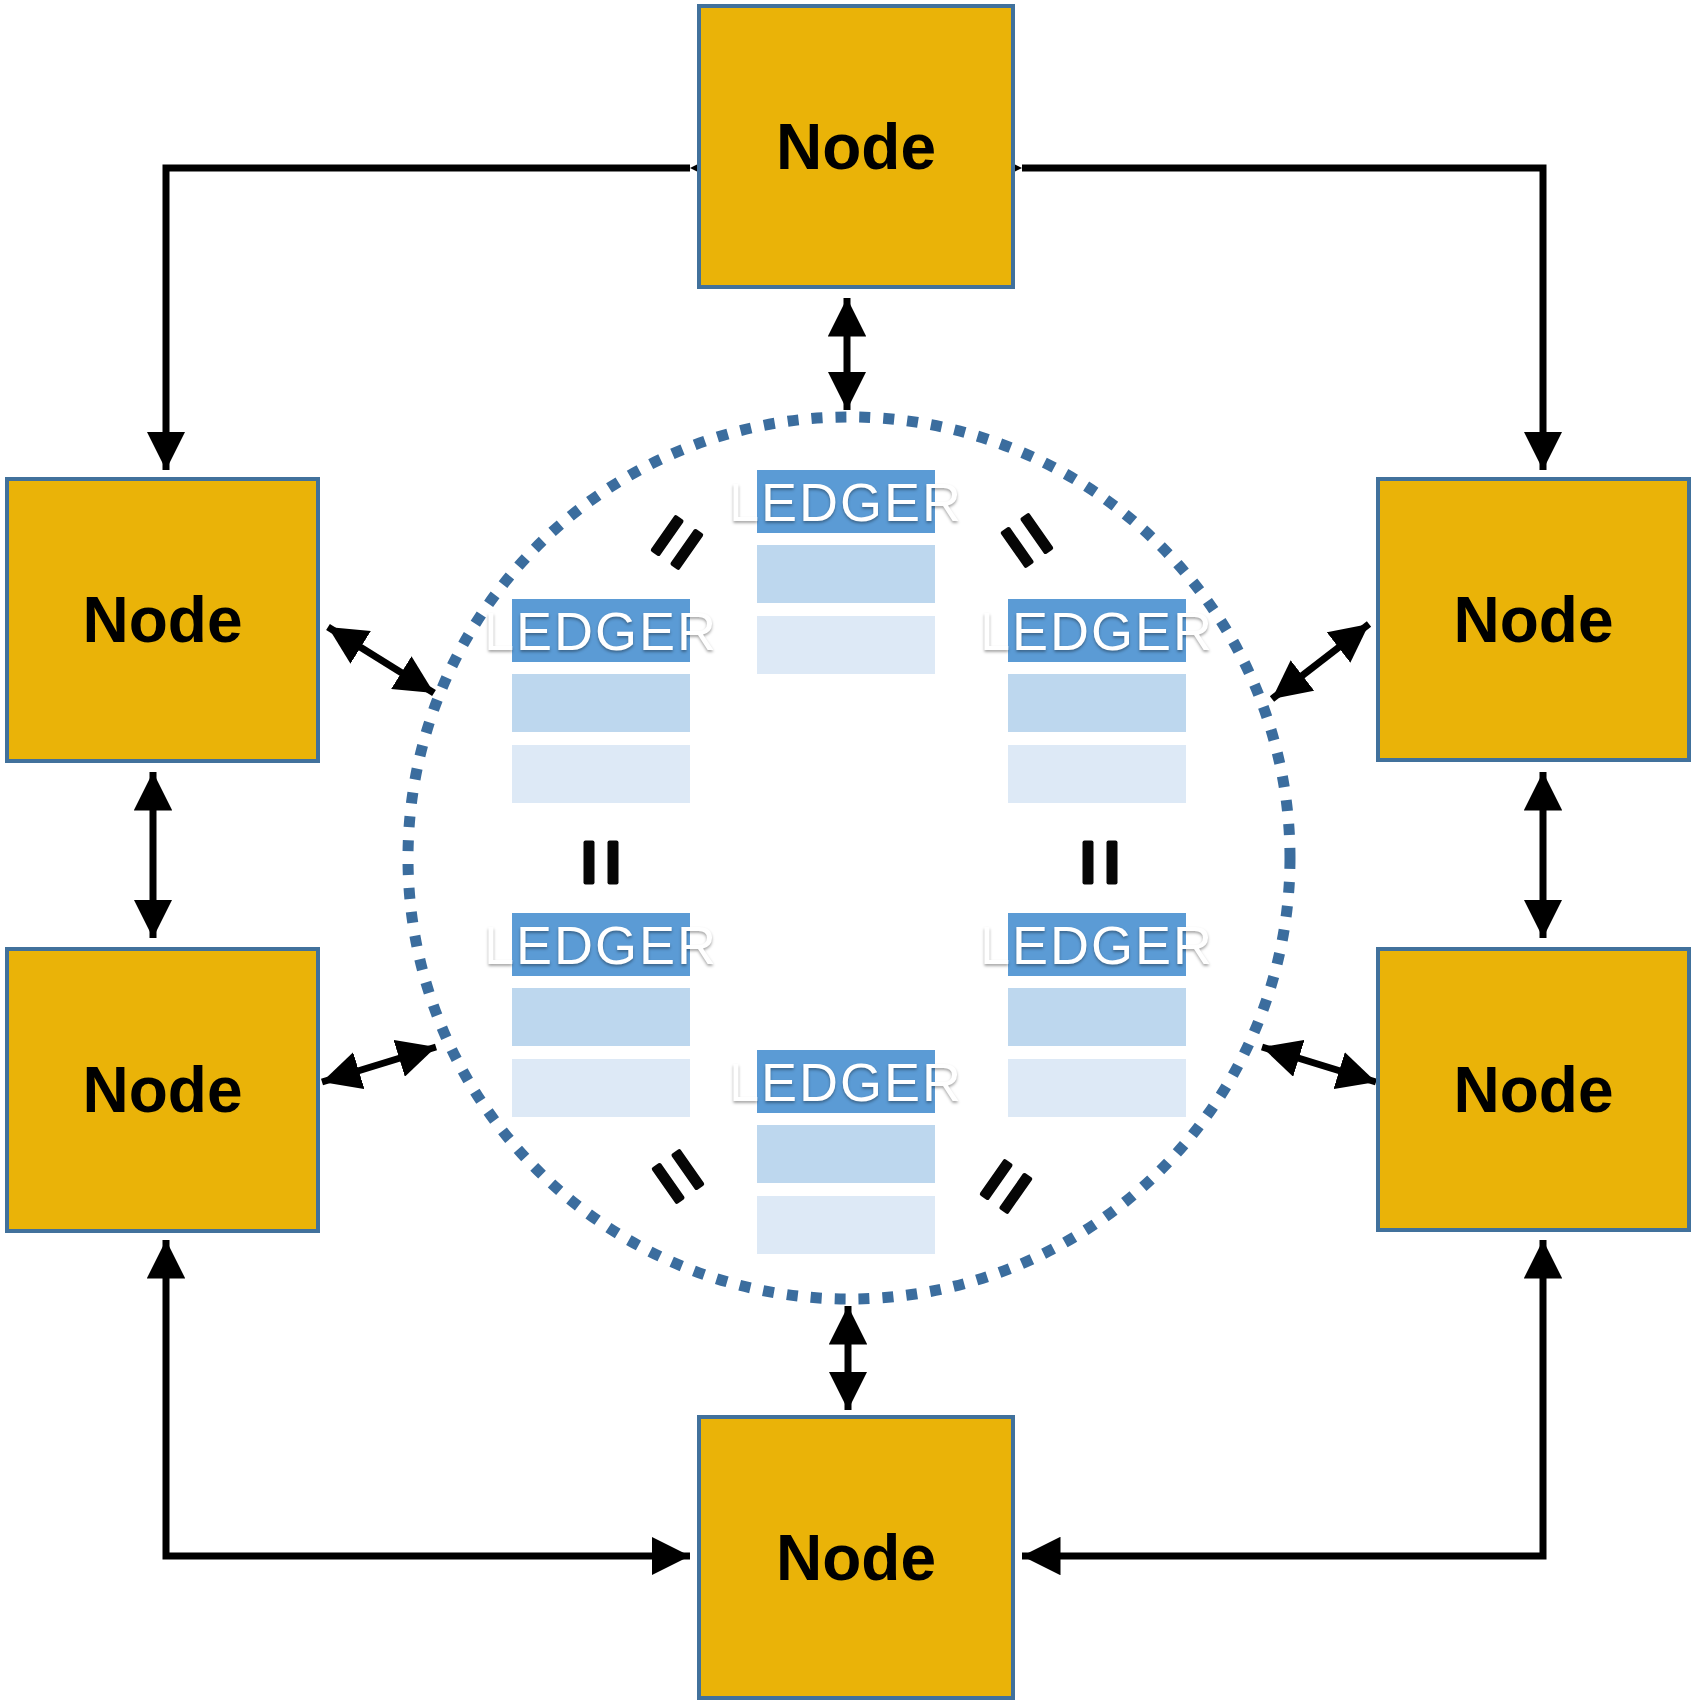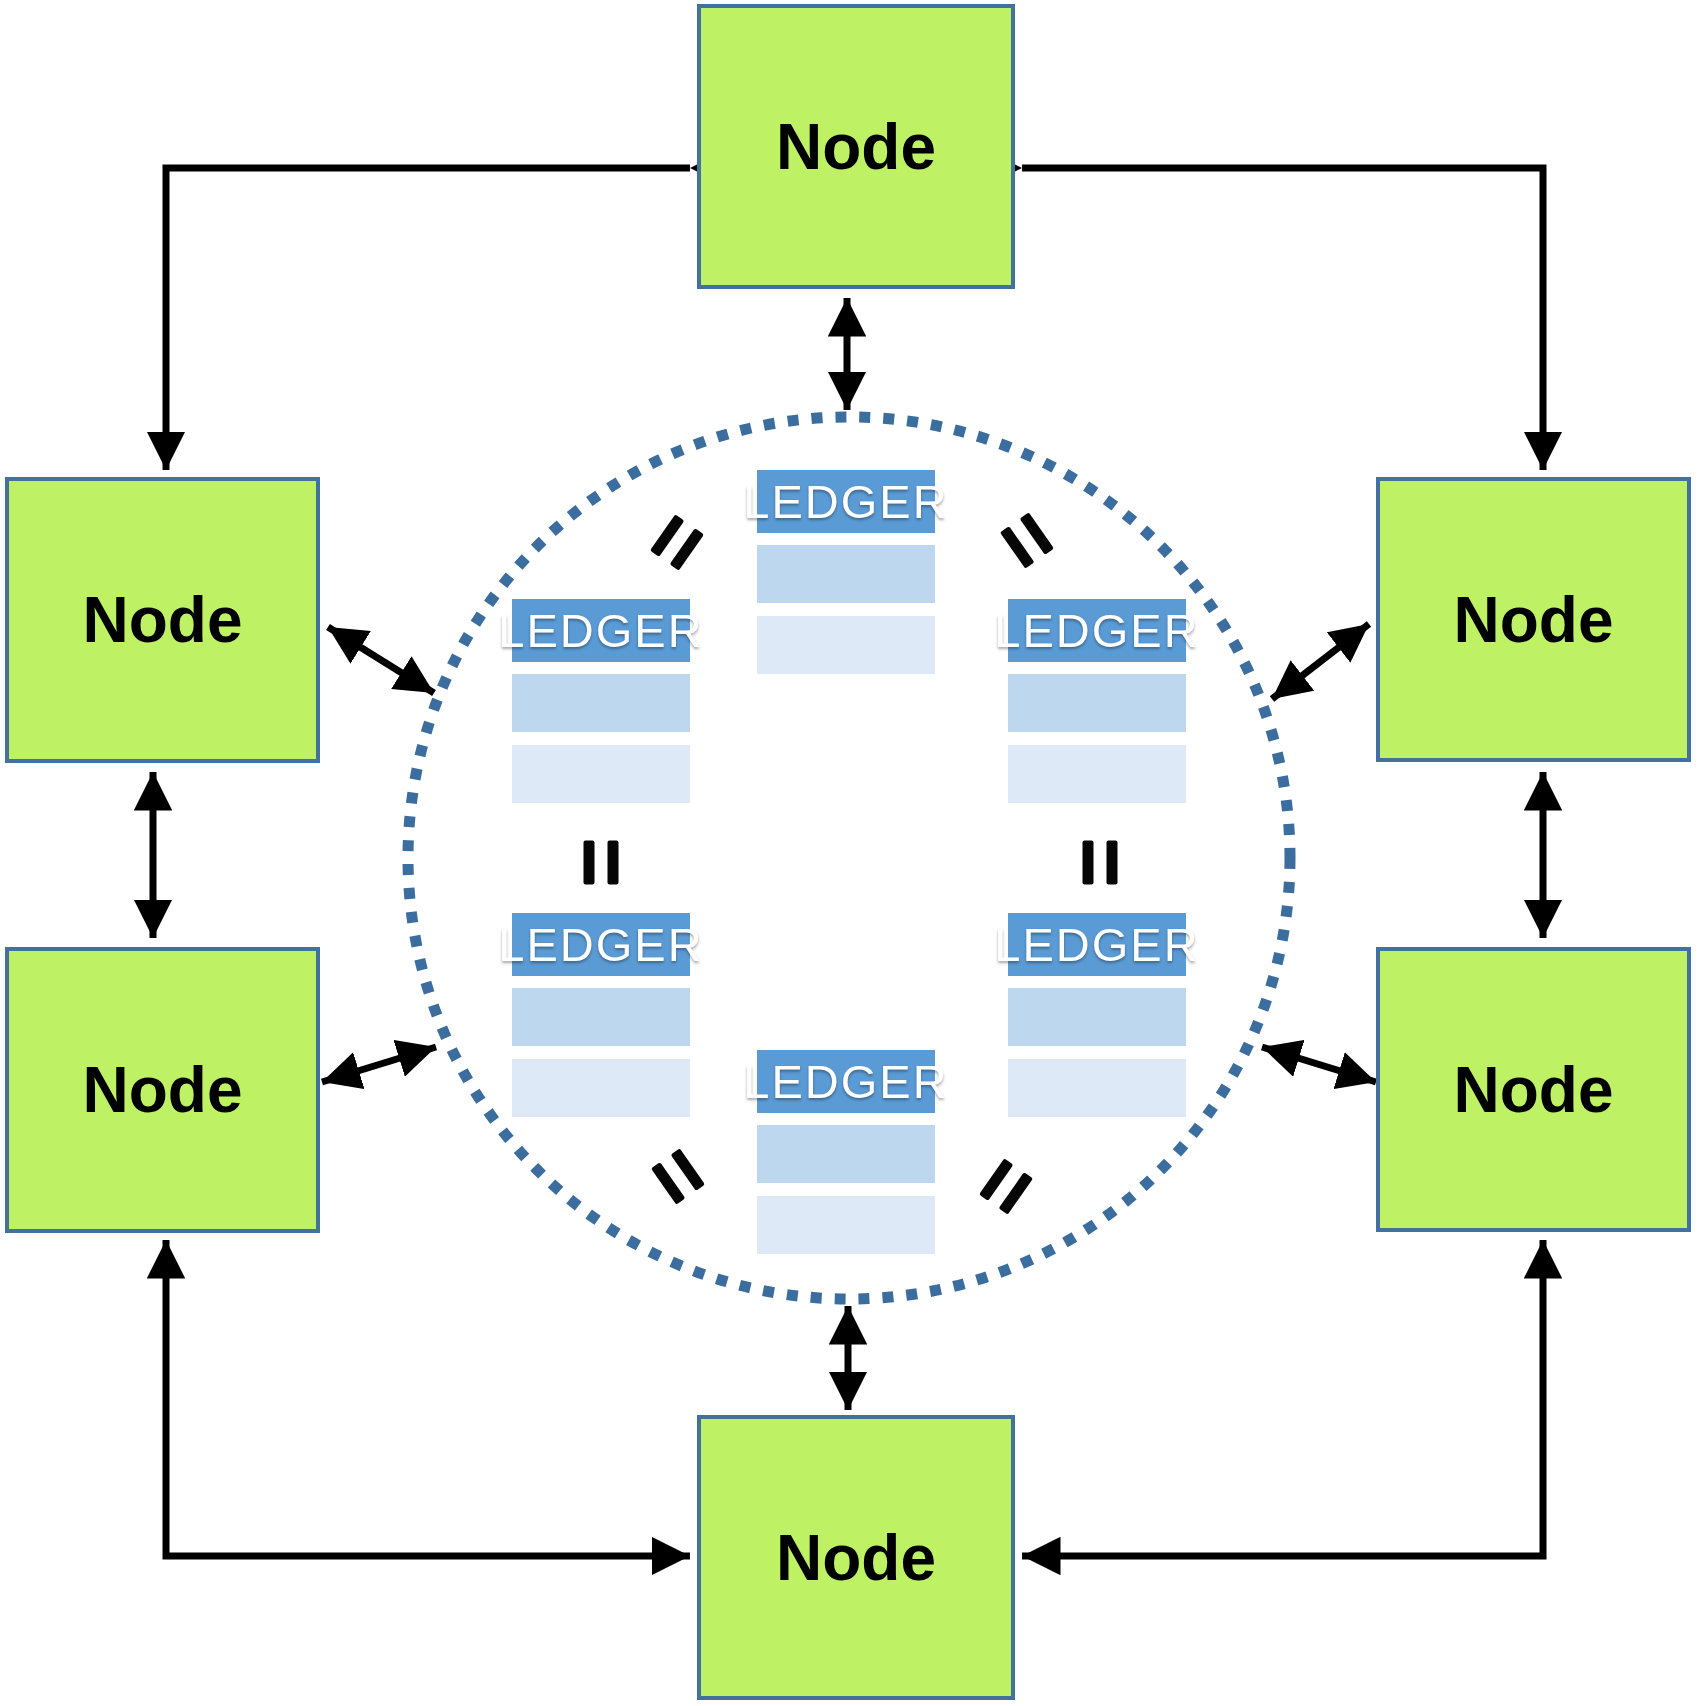--- a/index.html
+++ b/index.html
@@ -8,41 +8,41 @@
     width:1698px;height:1706px;
     background:#ffffff;
     font-family:"Liberation Sans", sans-serif;
     overflow:hidden;
   }
   svg.links{position:absolute;left:0;top:0;}
 
   
   .node{
     position:absolute;
-    background:#bef264;
+    background:#eab308;
     border:4px solid #41719c;
     display:flex;align-items:center;justify-content:center;
     box-sizing:border-box;
   }
   .node .nlabel{
     font-size:64px;font-weight:bold;color:#000;letter-spacing:0px;
   }
   .node-top        {left:697px;top:4px;   width:318px;height:285px;}
   .node-left-upper {left:5px;  top:477px; width:315px;height:286px;}
   .node-left-lower {left:5px;  top:947px; width:315px;height:286px;}
   .node-right-upper{left:1376px;top:477px;width:315px;height:285px;}
   .node-right-lower{left:1376px;top:947px;width:315px;height:285px;}
   .node-bottom     {left:697px;top:1415px;width:318px;height:285px;}
 
   
   .ledger{position:absolute;width:178px;}
   .ledger .lhead{
     height:63px;background:#5b9bd5;margin-bottom:12px;
     display:flex;align-items:center;justify-content:center;
-    color:#ffffff;font-size:47px;letter-spacing:2px;
+    color:#ffffff;font-size:54px;letter-spacing:2px;
     text-shadow:0 2px 3px rgba(0,0,0,0.35);
   }
   .ledger .lrow{height:58px;margin-bottom:13px;}
   .ledger .row-mid  {background:#bdd7ee;}
   .ledger .row-light{background:#dde9f6;}
   .ledger-top-center  {left:757px; top:470px;}
   .ledger-upper-left  {left:512px; top:599px;}
   .ledger-upper-right {left:1008px;top:599px;}
   .ledger-lower-left  {left:512px; top:913px;}
   .ledger-lower-right {left:1008px;top:913px;}

